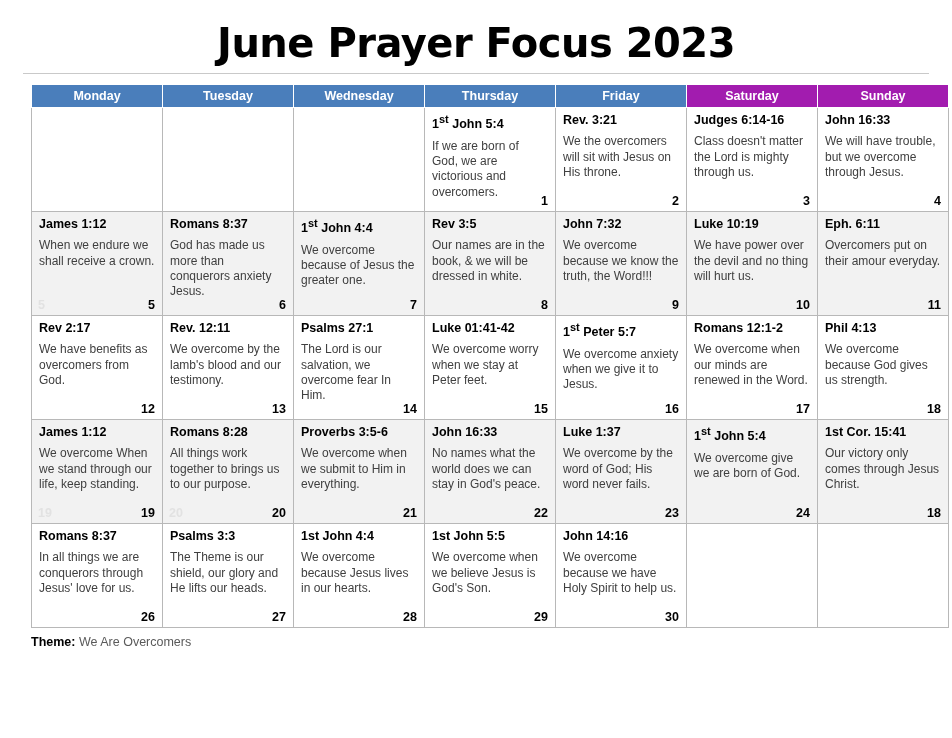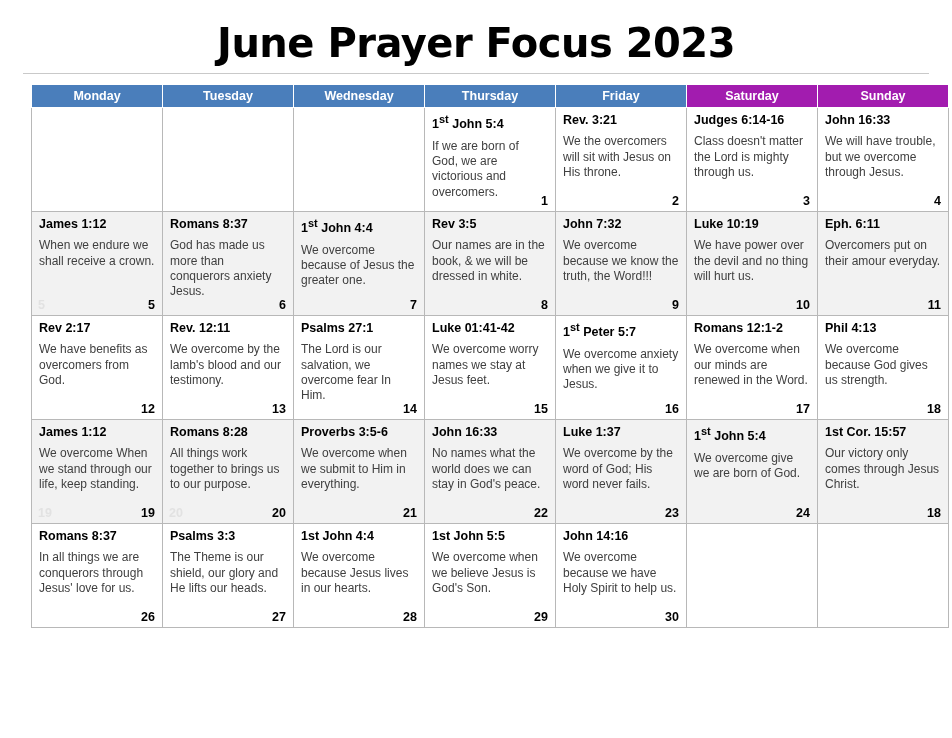--- a/index.html
+++ b/index.html
@@ -219,21 +219,21 @@
               <div class="txt">We overcome by the lamb's blood and our testimony.</div>
               <span class="daynum">13</span>
             </td>
             <td class="plain">
               <div class="ref">Psalms 27:1</div>
               <div class="txt">The Lord is our salvation, we overcome fear In Him.</div>
               <span class="daynum">14</span>
             </td>
             <td class="plain">
               <div class="ref">Luke 01:41-42</div>
-              <div class="txt">We overcome worry names we stay at Jesus feet.</div>
+              <div class="txt">We overcome worry when we stay at Peter feet.</div>
               <span class="daynum">15</span>
             </td>
             <td class="plain">
               <div class="ref">1<sup>st</sup> Peter 5:7</div>
               <div class="txt">We overcome anxiety when we give it to Jesus.</div>
               <span class="daynum">16</span>
             </td>
             <td class="plain">
               <div class="ref">Romans 12:1-2</div>
               <div class="txt">We overcome when our minds are renewed in the Word.</div>
@@ -272,21 +272,21 @@
               <div class="ref">Luke 1:37</div>
               <div class="txt">We overcome by the word of God; His word never fails.</div>
               <span class="daynum">23</span>
             </td>
             <td class="shade">
               <div class="ref">1<sup>st</sup> John 5:4</div>
               <div class="txt">We overcome give we are born of God.</div>
               <span class="daynum">24</span>
             </td>
             <td class="shade">
-              <div class="ref">1st Cor. 15:57</div>
+              <div class="ref">1st Cor. 15:41</div>
               <div class="txt">Our victory only comes through Jesus Christ.</div>
               <span class="daynum">18</span>
             </td>
           </tr>
           <tr>
             <td class="plain">
               <div class="ref">Romans 8:37</div>
               <div class="txt">In all things we are conquerors through Jesus' love for us.</div>
               <span class="daynum">26</span>
             </td>
@@ -310,14 +310,18 @@
               <div class="txt">We overcome because we have Holy Spirit to help us.</div>
               <span class="daynum">30</span>
             </td>
             <td class="plain"></td>
             <td class="plain"></td>
           </tr>
         </tbody>
     </table>
   </div>
 
+  <div class="theme">
+    <span class="theme-label">Theme:</span>
+    <span class="theme-value">We Are Overcomers</span>
+  </div>
 
 </div>
 
 </body></html>

